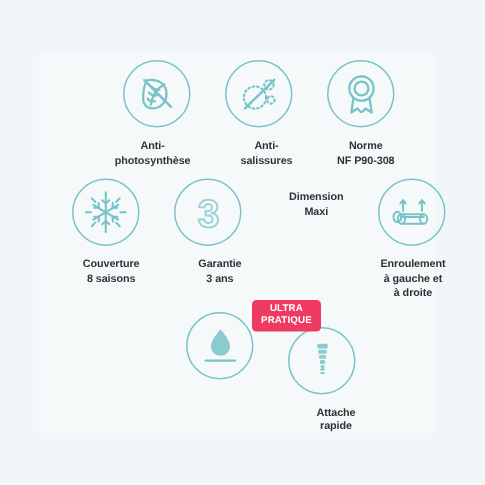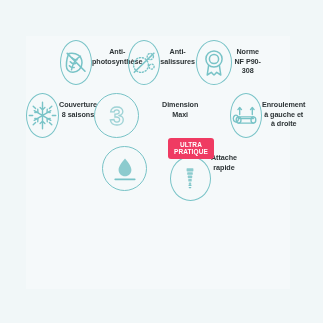--- a/index.html
+++ b/index.html
@@ -42,22 +42,22 @@
     align-items:flex-start;
   }
 
   .row-1 { gap:1px; }
   .row-2 { gap:1px; margin-top:8px; }
   .row-3 { gap:1px; margin-top:8px; padding-left:16px; }
 
   .cell {
     width:67px;
     display:flex;
-    flex-direction:row;
-    align-items:flex-start;
+    flex-direction:column;
+    align-items:flex-end;
     position:relative;
   }
 
   .circle {
     width:45px; height:45px;
     border:1.6px solid #78c3c7;
     border-radius:50%;
     display:flex;
     align-items:center;
     justify-content:center;
@@ -189,20 +189,22 @@
         <div class="caption" style="color: rgb(45, 52, 54);">Couverture
 8 saisons</div>
       </div>
 
       <div class="cell">
         <div class="circle" style="border-color: rgb(120, 195, 199);">
           <svg width="30" height="30" viewBox="0 0 30 30">
             <text x="15" y="24" text-anchor="middle" font-family="'Liberation Sans', sans-serif" font-size="26" font-weight="bold" fill="none" stroke="#9fd3d6" stroke-width="1.3">3</text>
           </svg>
         </div>
+        <div class="caption" style="color: rgb(45, 52, 54);">Garantie
+3 ans</div>
       </div>
 
       <div class="cell">
         <div class="caption" style="color: rgb(45, 52, 54);">Dimension
 Maxi</div>
       </div>
 
       <div class="cell">
         <div class="circle" style="border-color: rgb(120, 195, 199);">
           <svg width="30" height="30" viewBox="0 0 30 30" fill="none" stroke="#78c3c7" stroke-width="1.35" stroke-linecap="round" stroke-linejoin="round">

